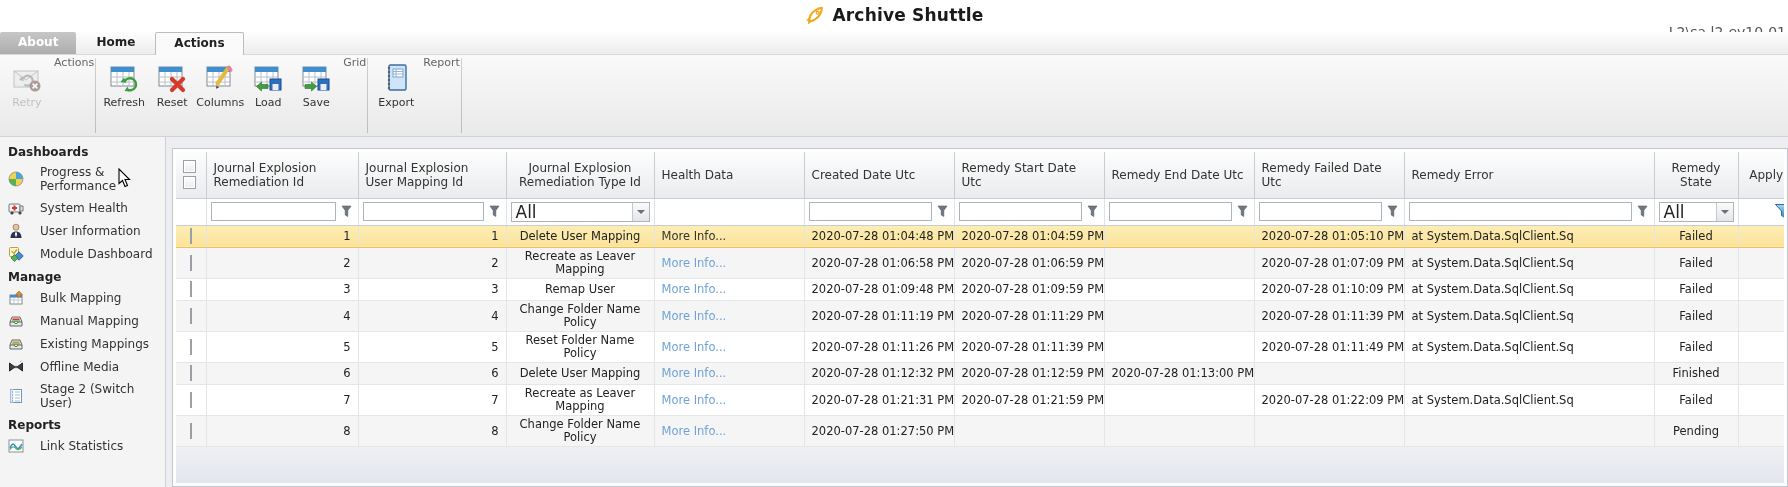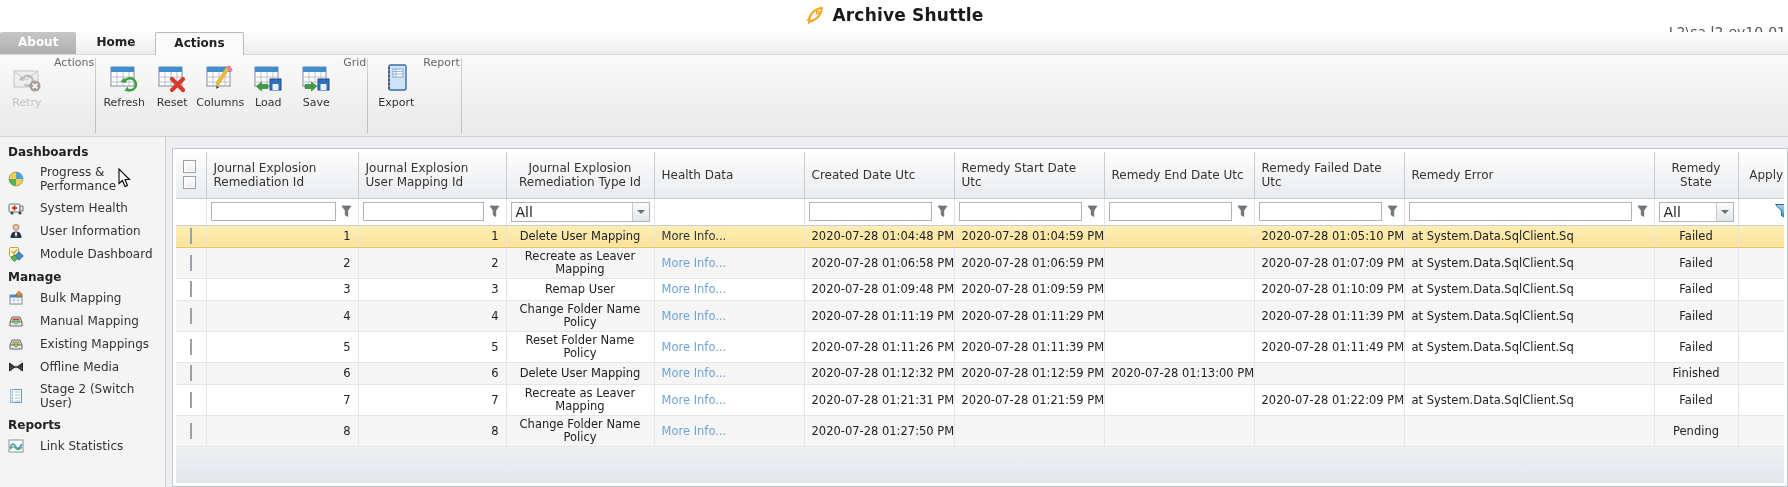--- a/index.html
+++ b/index.html
@@ -68,21 +68,21 @@
   .checkbox { width:13px; height:13px; border:1px solid #9aa0a6; flex:none;
     background:linear-gradient(#fefefe,#ececec); box-shadow:inset 0 0 0 1px #fff; }
 
   .filter-wrap { display:flex; align-items:center; gap:4px; }
   .filter-input { flex:1; height:19px; border:1px solid #aeb4bb; background:#fff; min-width:10px;
     font-family:inherit; font-size:11px; padding:0 3px; }
   .funnel-btn { width:14px; height:16px; border:none; background:transparent; padding:0;
     display:flex; align-items:center; justify-content:center; cursor:pointer; }
   .dropdown { display:flex; align-items:center; height:20px; border:1px solid #aeb4bb;
     background:#fff; width:100%; cursor:pointer; }
-  .dropdown .val { flex:1; padding:0 4px; font-size:14px; color:#222; }
+  .dropdown .val { flex:1; padding:0 4px; font-size:17px; color:#222; }
   .dropdown .arrow { width:17px; height:18px; border-left:1px solid #c4c8cd;
     background:linear-gradient(#fbfbfb,#e3e5e8); display:flex; align-items:center; justify-content:center; }
   .arrow-glyph { width:0; height:0; border-left:4px solid transparent; border-right:4px solid transparent;
     border-top:4px solid #6b7076; }
   .apply-btn { background:transparent; border:none; cursor:pointer; display:flex;
     align-items:center; justify-content:center; width:100%; }
 
   tbody td { border-right:1px solid #e3e5e8; border-bottom:1px solid #e6e6e6;
     font-size:11.5px; padding:2px 7px; height:22px; vertical-align:middle;
     overflow:hidden; white-space:nowrap; }

